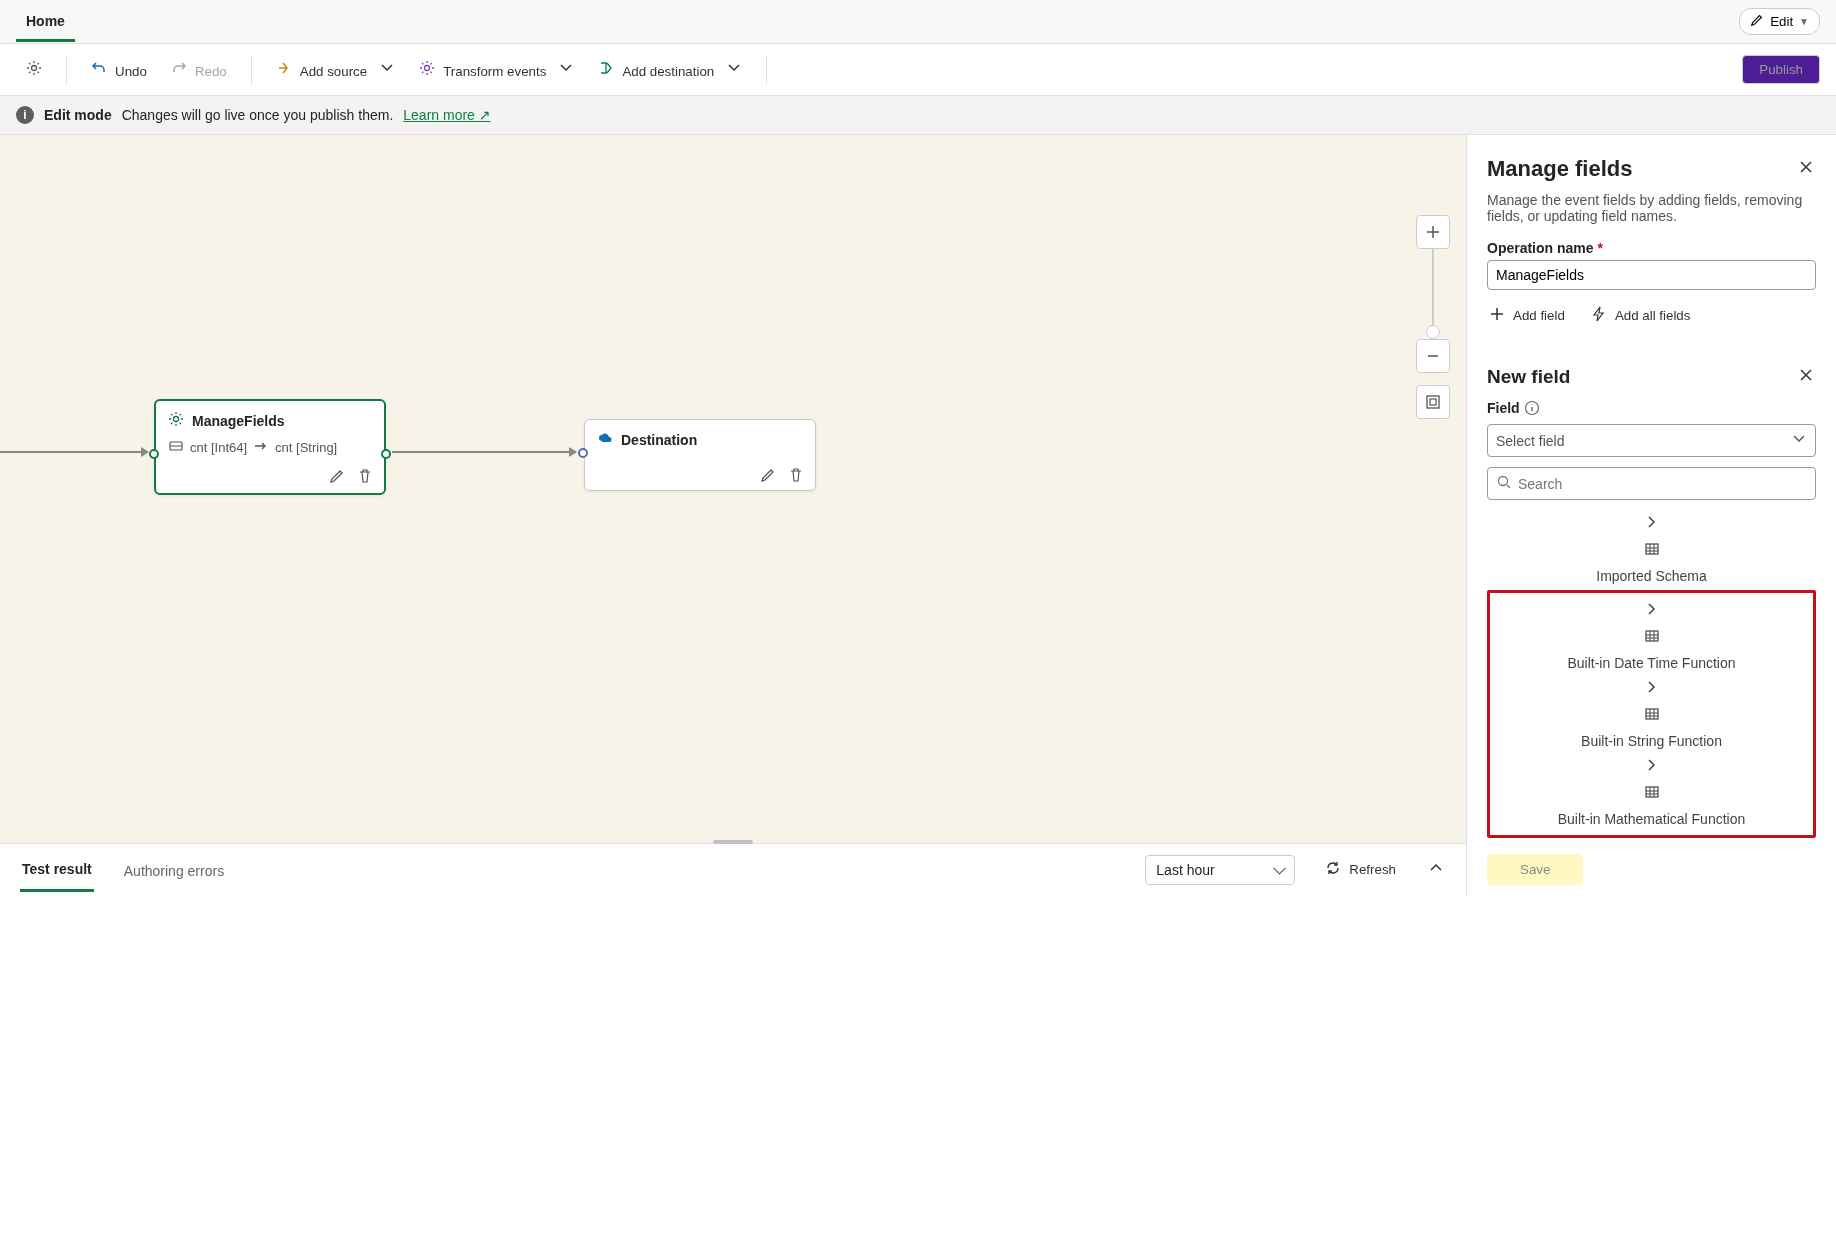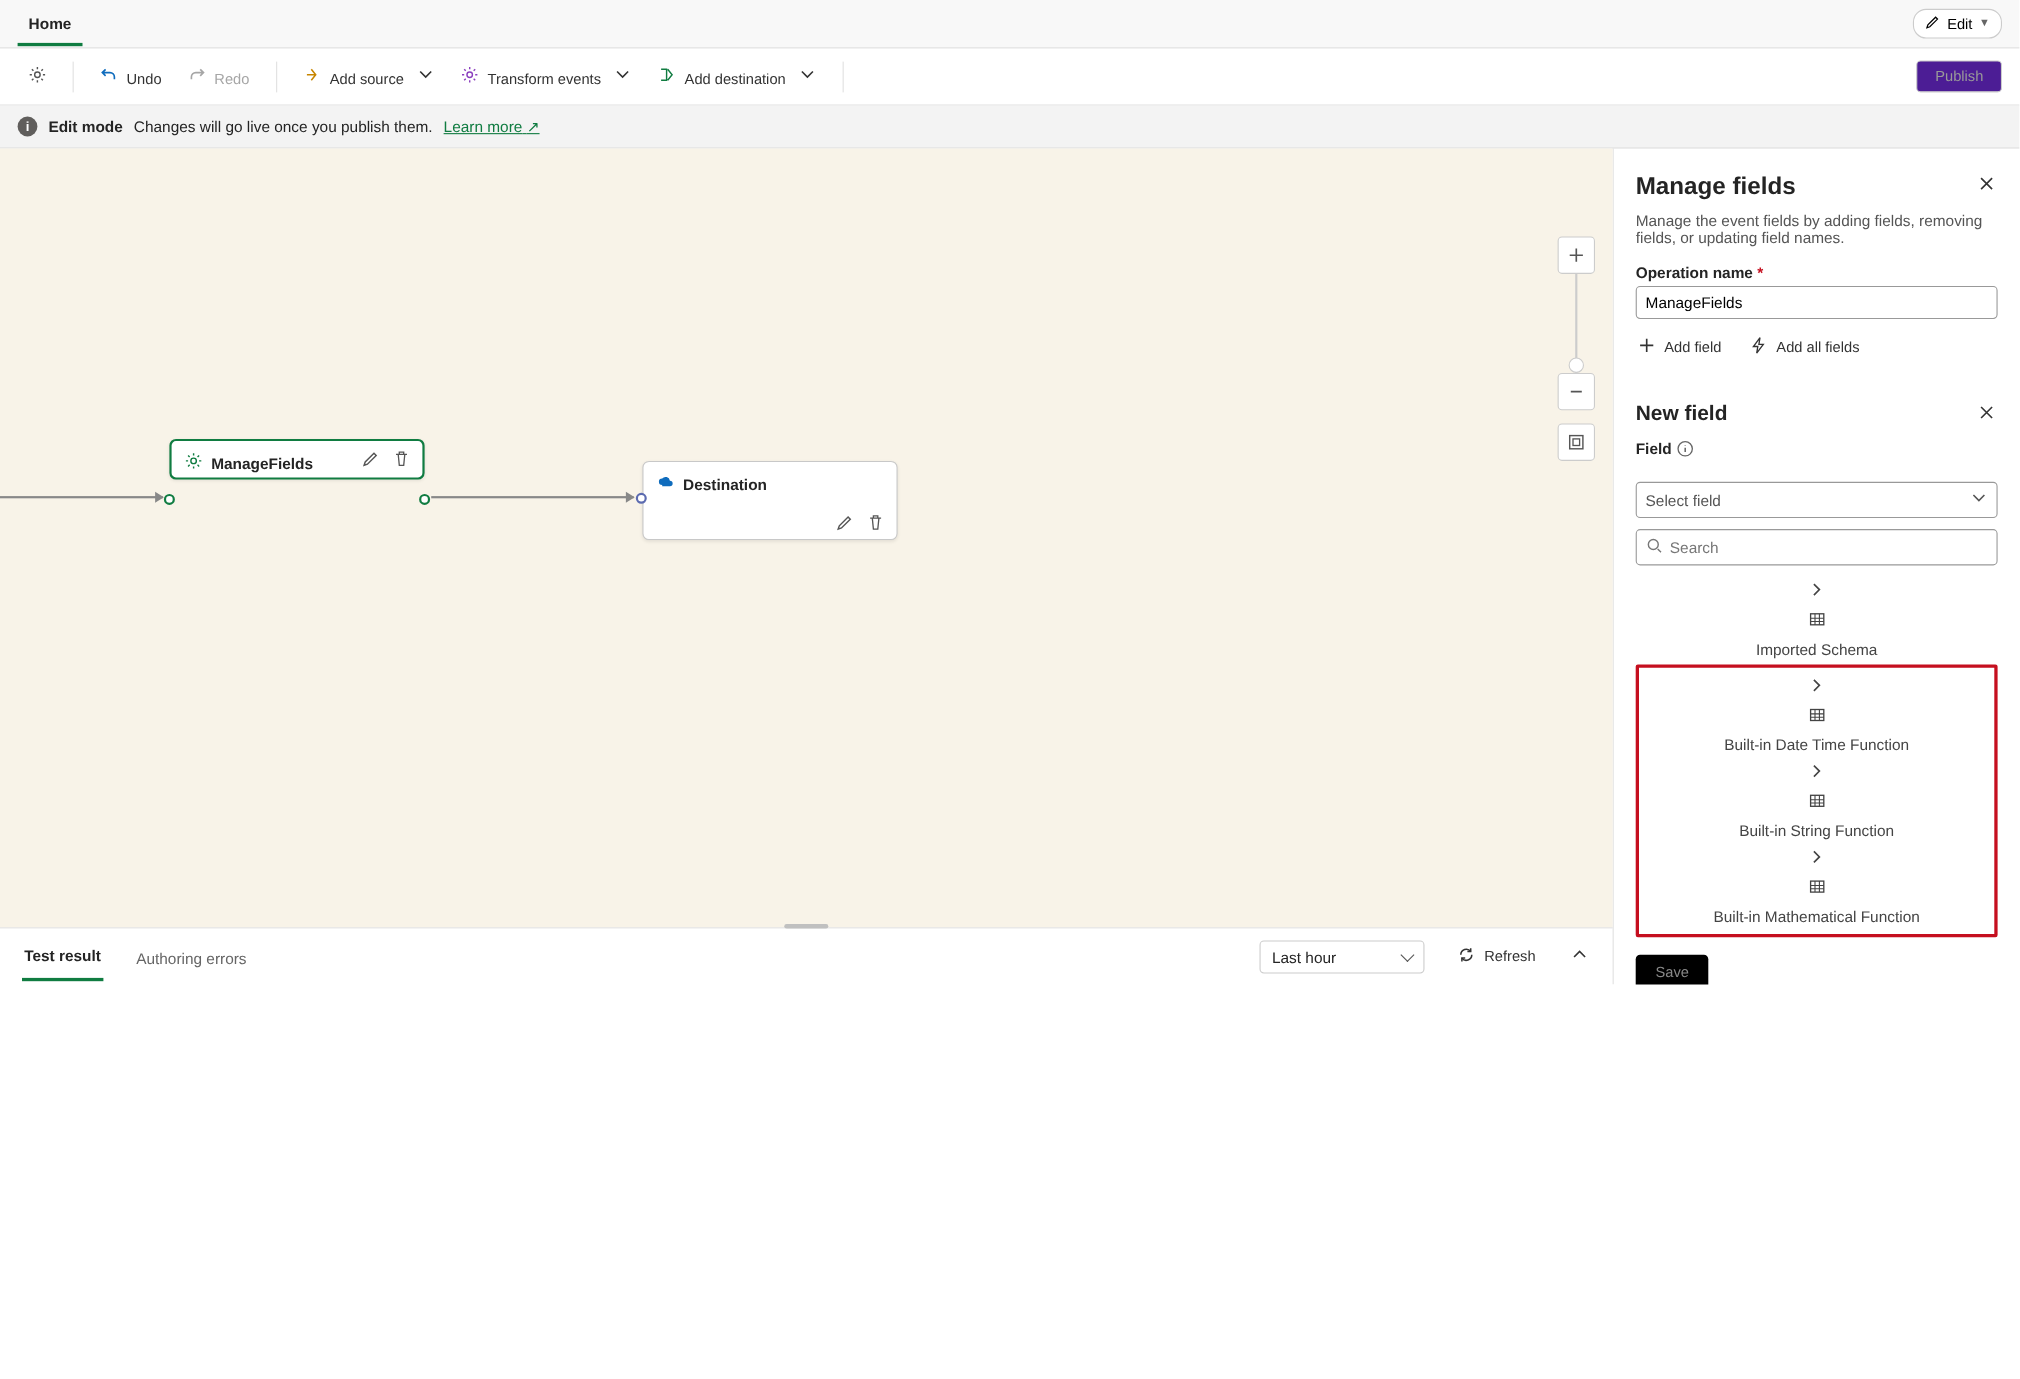--- a/index.html
+++ b/index.html
@@ -69,28 +69,28 @@
   .side p { color: #555; margin: 10px 0 16px; }
   .lbl { font-weight: 600; margin-bottom: 4px; display: block; }
   .req { color: #c50f1f; }
   .txt-input { width: 100%; border: 1px solid #999; border-radius: 4px; padding: 6px 8px; font-size: 14px; }
   .field-row { display: flex; gap: 22px; margin: 12px 0 16px; }
   .link-btn { display: inline-flex; align-items: center; gap: 8px; color: #333; background: none; border: none; padding: 4px 2px; }
   .hr { height: 1px; background: #e0e0e0; margin: 4px -20px 14px; }
 
   .panel2-head { display: flex; justify-content: space-between; align-items: center; }
   .panel2-head h2 { margin: 0; font-size: 19px; font-weight: 600; }
-  .combo { border: 1px solid #999; border-radius: 4px; padding: 6px 8px; margin-top: 18px; display: flex; justify-content: space-between; align-items: center; color: #555; }
+  .combo { border: 1px solid #999; border-radius: 4px; padding: 6px 8px; margin-top: 4px; display: flex; justify-content: space-between; align-items: center; color: #555; }
   .search-box { border: 1px solid #999; border-radius: 4px; padding: 6px 8px; margin-top: 10px; display: flex; gap: 6px; align-items: center; color: #777; }
   .tree { margin-top: 10px; }
   .tree-item { display: flex; align-items: center; gap: 8px; padding: 4px 0; color: #444; flex-direction: column; }
   .redbox { border: 3px solid #c50f1f; border-radius: 2px; padding: 4px 2px; margin-top: 2px; }
 
   .save-row { margin-top: auto; padding-top: 16px; }
-  .save-btn { background: #000000; color: #888; border: none; border-radius: 4px; padding: 8px 18px; }
+  .save-btn { background: #fef9c3; color: #888; border: none; border-radius: 4px; padding: 8px 33px; }
 
   
   .ic { width: 16px; height: 16px; flex-shrink: 0; }
   .ic-lg { width: 20px; height: 20px; }
 </style>
 </head>
 <body>
 
 <svg width="0" height="0" style="position:absolute">
   <defs>
@@ -248,20 +248,30 @@
       <div class="edge" style="left:0; top:316px; width:148px;"></div>
 
       <div class="node sel" style="left:154px; top:264px; width:232px;">
         <span class="port" style="left:-7px; top:48px;"></span>
         <span class="port" style="right:-7px; top:48px;"></span>
         <div class="node-head">
           <span><svg class="ic" viewBox="0 0 16 16" style="color:#107c41">
                 <use href="#i-gear"></use>
               </svg></span>
           <span>ManageFields</span>
+        </div>
+        <div class="node-body">
+          <span><svg class="ic" viewBox="0 0 16 16">
+                <use href="#i-col"></use>
+              </svg></span>
+          <span>cnt [Int64]</span>
+          <span><svg class="ic" viewBox="0 0 16 16">
+                <use href="#i-arrow"></use>
+              </svg></span>
+          <span>cnt [String]</span>
         </div>
         <div class="node-actions">
           <span class="mini-icon">
               <svg class="ic" viewBox="0 0 16 16">
                 <use href="#i-pencil"></use>
               </svg>
             </span>
           <span class="mini-icon">
               <svg class="ic" viewBox="0 0 16 16">
                 <use href="#i-trash"></use>

